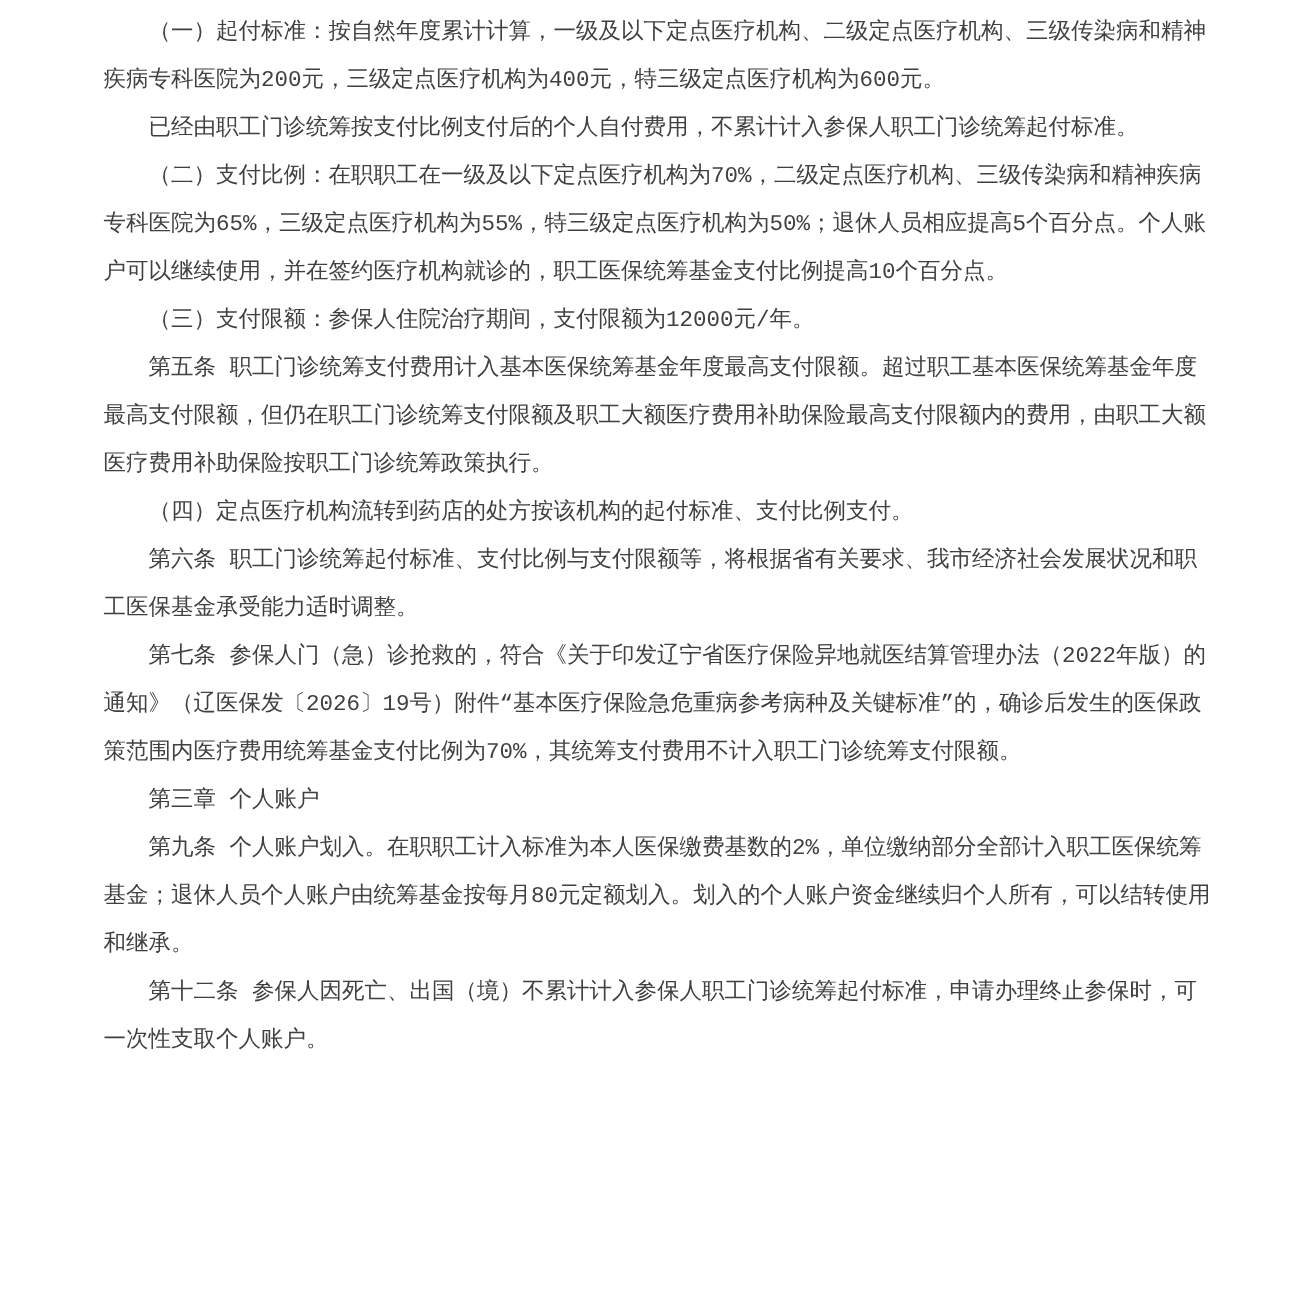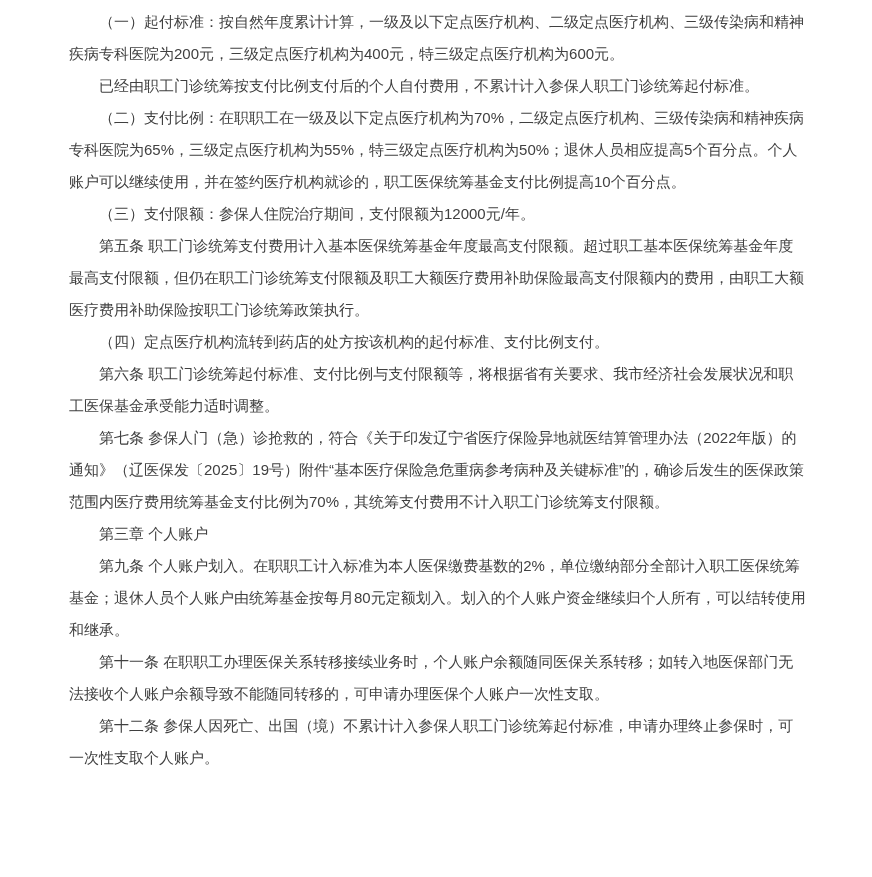--- a/index.html
+++ b/index.html
@@ -15,38 +15,37 @@
   .document-page {
     box-sizing: border-box;
     width: 872px;
     height: 877px;
     padding: 6px 64px 0 69px;
   }
   .document-page p {
     margin: 0;
     padding: 0;
     text-indent: 2em;
-    font-family: Liberation Sans, sans-serif;
+    font-family: Liberation Mono, monospace;
     font-size: 15px;
     line-height: 32px;
     letter-spacing: 0;
     color: #404040;
     text-align: left;
     word-break: break-all;
   }
 </style>
 </head>
 <body>
 
 <div class="document-page">
   <p>（一）起付标准：按自然年度累计计算，一级及以下定点医疗机构、二级定点医疗机构、三级传染病和精神疾病专科医院为200元，三级定点医疗机构为400元，特三级定点医疗机构为600元。</p>
   <p>已经由职工门诊统筹按支付比例支付后的个人自付费用，不累计计入参保人职工门诊统筹起付标准。</p>
   <p>（二）支付比例：在职职工在一级及以下定点医疗机构为70%，二级定点医疗机构、三级传染病和精神疾病专科医院为65%，三级定点医疗机构为55%，特三级定点医疗机构为50%；退休人员相应提高5个百分点。个人账户可以继续使用，并在签约医疗机构就诊的，职工医保统筹基金支付比例提高10个百分点。</p>
   <p>（三）支付限额：参保人住院治疗期间，支付限额为12000元/年。</p>
   <p>第五条 职工门诊统筹支付费用计入基本医保统筹基金年度最高支付限额。超过职工基本医保统筹基金年度最高支付限额，但仍在职工门诊统筹支付限额及职工大额医疗费用补助保险最高支付限额内的费用，由职工大额医疗费用补助保险按职工门诊统筹政策执行。</p>
   <p>（四）定点医疗机构流转到药店的处方按该机构的起付标准、支付比例支付。</p>
   <p>第六条 职工门诊统筹起付标准、支付比例与支付限额等，将根据省有关要求、我市经济社会发展状况和职工医保基金承受能力适时调整。</p>
-  <p>第七条 参保人门（急）诊抢救的，符合《关于印发辽宁省医疗保险异地就医结算管理办法（2022年版）的通知》（辽医保发〔2025〕19号）附件“基本医疗保险急危重病参考病种及关键标准”的，确诊后发生的医保政策范围内医疗费用统筹基金支付比例为70%，其统筹支付费用不计入职工门诊统筹支付限额。</p>
+  <p>第七条 参保人门（急）诊抢救的，符合《关于印发辽宁省医疗保险异地就医结算管理办法（2022年版）的通知》（辽医保发〔2026〕19号）附件“基本医疗保险急危重病参考病种及关键标准”的，确诊后发生的医保政策范围内医疗费用统筹基金支付比例为70%，其统筹支付费用不计入职工门诊统筹支付限额。</p>
   <p>第三章 个人账户</p>
   <p>第九条 个人账户划入。在职职工计入标准为本人医保缴费基数的2%，单位缴纳部分全部计入职工医保统筹基金；退休人员个人账户由统筹基金按每月80元定额划入。划入的个人账户资金继续归个人所有，可以结转使用和继承。</p>
-  <p>第十一条 在职职工办理医保关系转移接续业务时，个人账户余额随同医保关系转移；如转入地医保部门无法接收个人账户余额导致不能随同转移的，可申请办理医保个人账户一次性支取。</p>
   <p>第十二条 参保人因死亡、出国（境）不累计计入参保人职工门诊统筹起付标准，申请办理终止参保时，可一次性支取个人账户。</p>
 </div>
 
 </body></html>

